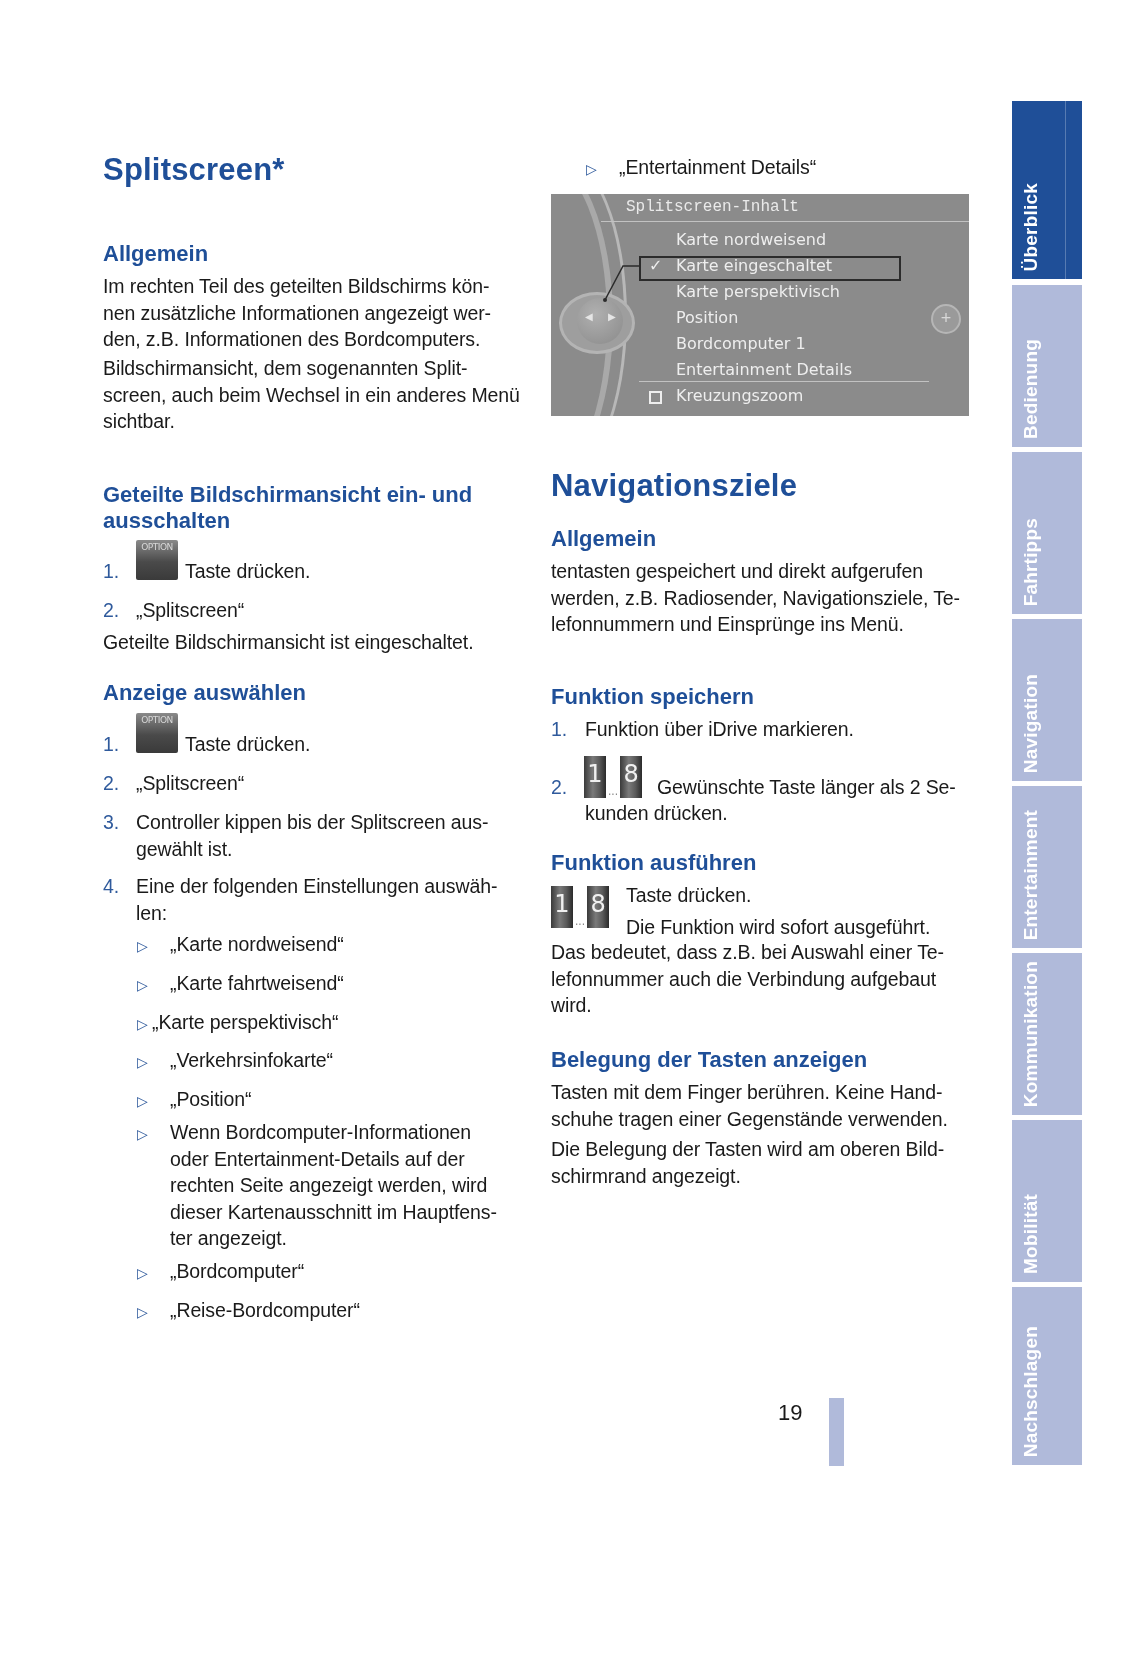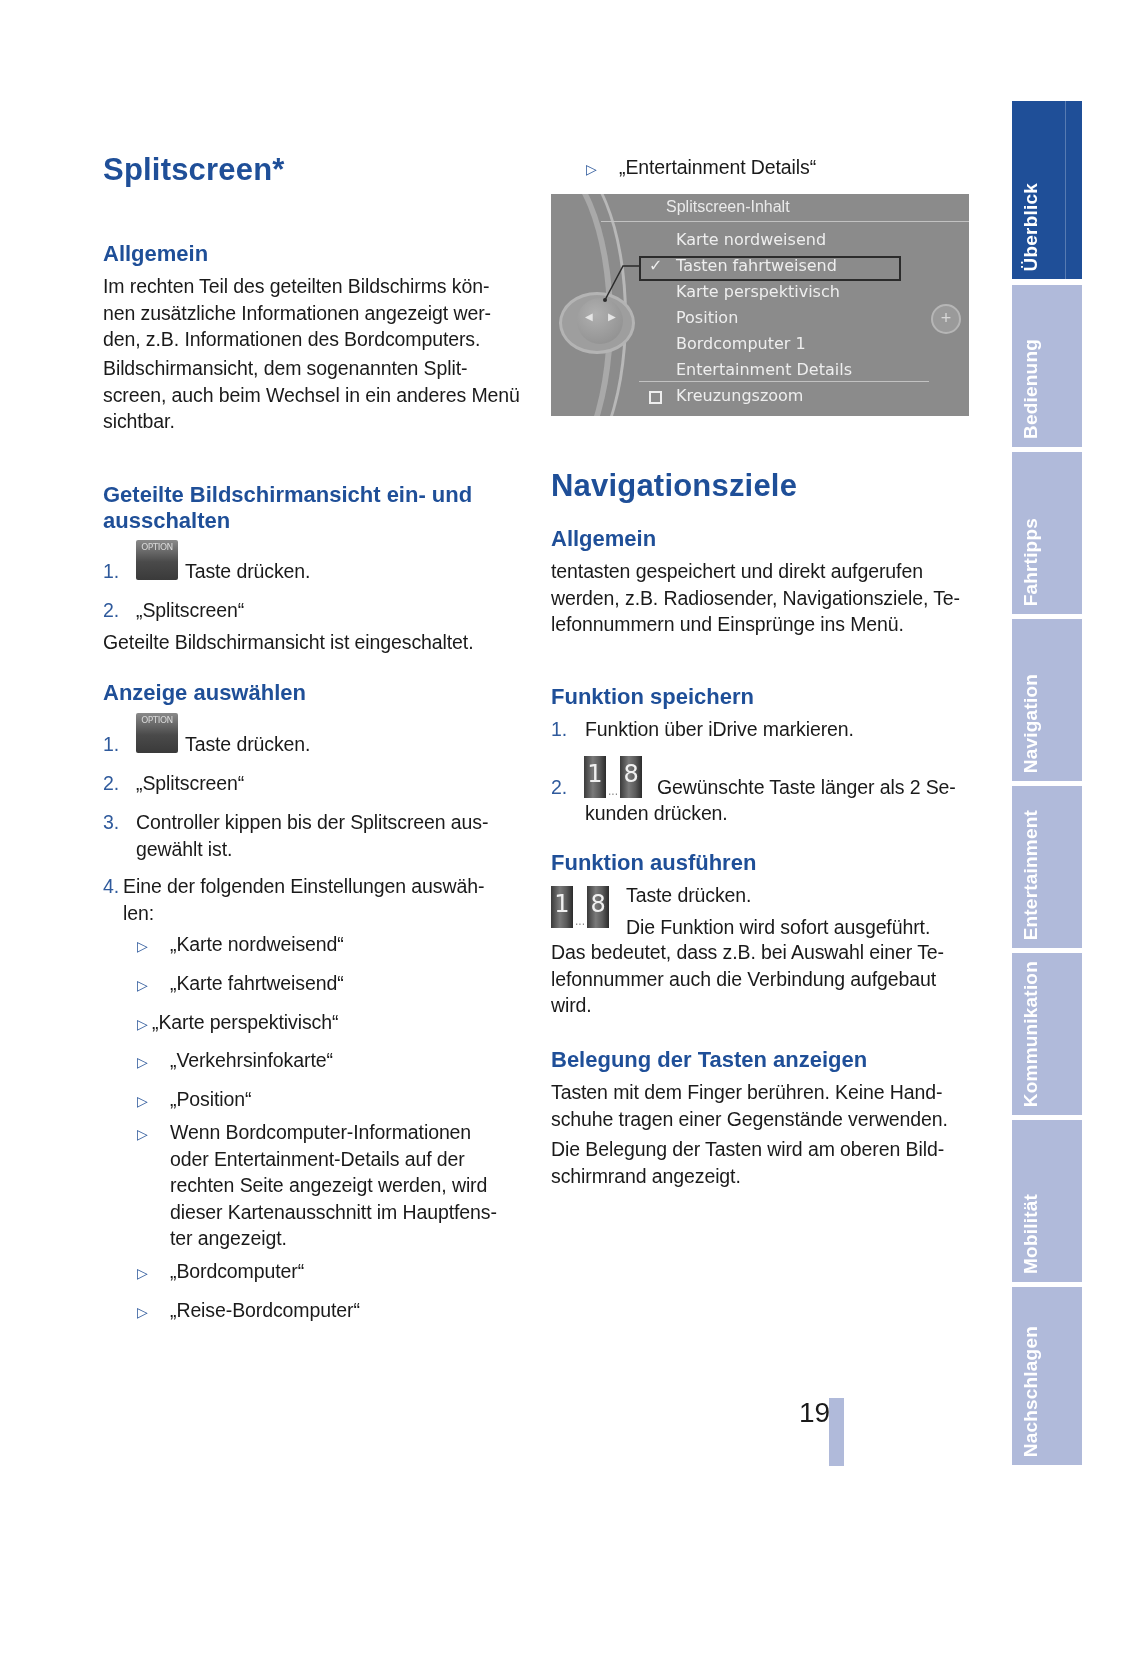--- a/index.html
+++ b/index.html
@@ -26,21 +26,21 @@
     background: linear-gradient(90deg, #3a3a3a, #7a7a7a 40%, #5a5a5a 70%, #2a2a2a);
     color: #f0f0f0; font-size: 24px; line-height: 36px; text-align: center;
     font-family: "DejaVu Sans", sans-serif;
   }
   .dots { color: #888; font-size: 12px; line-height: 14px; padding: 0 2px; }
   
   .panel {
     position: absolute; left: 551px; top: 194px; width: 418px; height: 222px;
     background: #8b8b8b; overflow: hidden;
   }
-  .panel .menu-title { position: absolute; left: 75px; top: 4px; color: #eaeaea; font-size: 16px; font-family: Liberation Sans, sans-serif; margin-left: 40px; }
+  .panel .menu-title { position: absolute; left: 75px; top: 4px; color: #eaeaea; font-size: 16px; font-family: Liberation Mono, monospace; }
   .panel .rule { position: absolute; height: 1px; background: #c2c2c2; }
   .panel .item { position: absolute; left: 125px; color: #eeeeee; font-size: 16px; font-family: "DejaVu Sans", sans-serif; white-space: nowrap; }
   .panel .sel { position: absolute; left: 88px; top: 62px; width: 258px; height: 21px; border: 2px solid #2b2b2b; }
   .panel .arc { position: absolute; border-radius: 50%; }
   
   .tab {
     position: absolute; left: 1012px; width: 70px; background: #b0bada;
     display: flex; align-items: flex-end; justify-content: flex-start;
   }
   .tab.active { background: #1f4f98; }
@@ -99,21 +99,21 @@
   <div class="abs p" style="left:103px; top:770px;"><span class="num">2.</span></div>
   <div class="abs p" style="left:136px; top:770px;">„Splitscreen“</div>
 
   <div class="abs p" style="left:103px; top:809px;"><span class="num">3.</span></div>
   <div class="abs p" style="left:136px; top:809px;">
     <div>Controller kippen bis der Splitscreen aus-</div>
     <div>gewählt ist.</div>
   </div>
 
   <div class="abs p" style="left:103px; top:873px;"><span class="num">4.</span></div>
-  <div class="abs p" style="left:123px; top:873px;">
+  <div class="abs p" style="left:136px; top:873px;">
     <div>Eine der folgenden Einstellungen auswäh-</div>
     <div>len:</div>
   </div>
 
   <div class="abs p" style="left:137px; top:931px;"><span class="bullet">▷</span></div>
   <div class="abs p" style="left:170px; top:931px;">„Karte nordweisend“</div>
   <div class="abs p" style="left:137px; top:970px;"><span class="bullet">▷</span></div>
   <div class="abs p" style="left:170px; top:970px;">„Karte fahrtweisend“</div>
   <div class="abs p" style="left:137px; top:1009px;"><span class="bullet">▷</span></div>
   <div class="abs p" style="left:152px; top:1009px;">„Karte perspektivisch“</div>
@@ -152,21 +152,21 @@
       <polyline points="40,2 22,2 4,36" fill="none" stroke="#2b2b2b" stroke-width="1.5"></polyline>
       <circle cx="4" cy="36" r="2" fill="#2b2b2b"></circle>
     </svg>
     <div class="arc" style="left:380px; top:110px; width:26px; height:26px; background:#9a9a9a; border:2px solid #b6b6b6; color:#d8d8d8; text-align:center; line-height:24px; font-size:18px;">+</div>
 
     <div class="menu-title">Splitscreen-Inhalt</div>
     <div class="rule" style="left:50px; top:27px; width:368px;"></div>
     <div class="item" style="top:36px;">Karte nordweisend</div>
     <div class="sel"></div>
     <div class="item" style="left:98px; top:62px;">✓</div>
-    <div class="item" style="top:62px;">Tasten fahrtweisend</div>
+    <div class="item" style="top:62px;">Karte eingeschaltet</div>
     <div class="item" style="top:88px;">Karte perspektivisch</div>
     <div class="item" style="top:114px;">Position</div>
     <div class="item" style="top:140px;">Bordcomputer 1</div>
     <div class="item" style="top:166px;">Entertainment Details</div>
     <div class="rule" style="left:88px; top:187px; width:290px;"></div>
     <div class="abs" style="left:98px; top:197px; width:9px; height:9px; border:2px solid #eeeeee;"></div>
     <div class="item" style="top:192px;">Kreuzungszoom</div>
   </div>
 
   <h1 class="h1 abs" style="left:551px; top:470px;">Navigationsziele</h1>
@@ -209,21 +209,21 @@
   <div class="p abs" style="left:551px; top:1079px;">
     <div>Tasten mit dem Finger berühren. Keine Hand-</div>
     <div>schuhe tragen einer Gegenstände verwenden.</div>
   </div>
   <div class="p abs" style="left:551px; top:1136px;">
     <div>Die Belegung der Tasten wird am oberen Bild-</div>
     <div>schirmrand angezeigt.</div>
   </div>
 </div>
 
-<div class="abs p" style="left:799px; top:1400px; font-size:28px;">19</div>
+<div class="abs p" style="left:778px; top:1400px; font-size:22px;">19</div>
 <div class="abs" style="left:829px; top:1398px; width:15px; height:68px; background:#b0bada;"></div>
 
 <div>
   <div class="tab active" style="top:101px; height:178px;">
       <div class="stripe"></div>
       <span>Überblick</span>
     </div>
   <div class="tab" style="top:285px; height:162px;">
       <span>Bedienung</span>
     </div>

